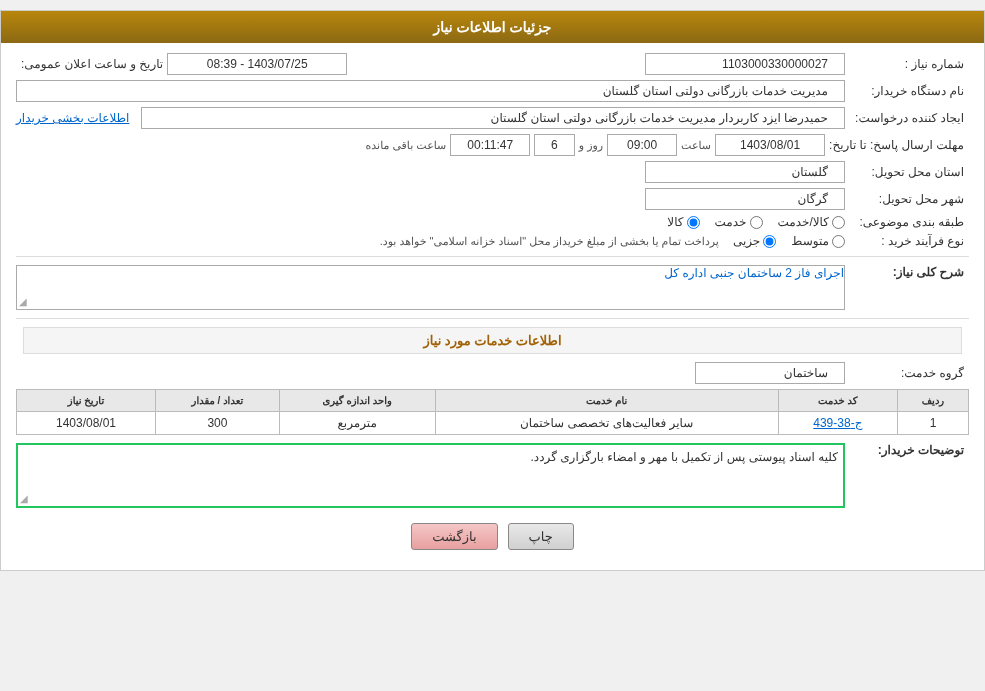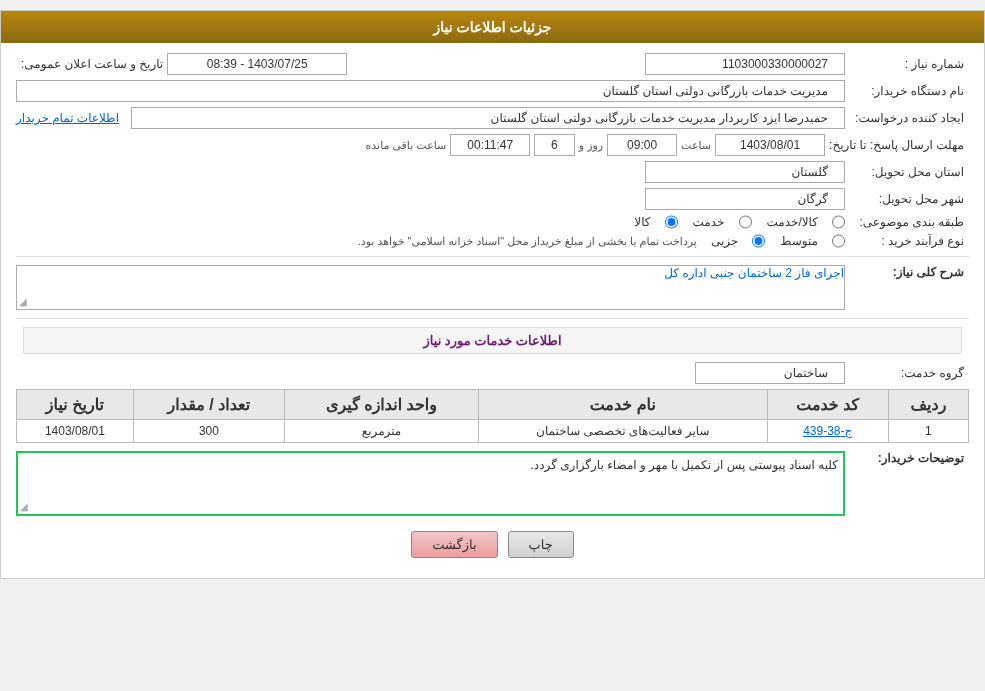--- a/index.html
+++ b/index.html
@@ -27,21 +27,21 @@
     .content-area {
       padding: 10px 15px;
     }
     .section-title {
       background: #f5f5f5;
       border: 1px solid #ddd;
       text-align: center;
       padding: 5px;
       font-size: 13px;
       font-weight: bold;
-      color: #701a75;
+      color: #a16207;
       margin: 8px 7px;
     }
     .info-grid-row {
       display: flex;
       align-items: center;
       margin-bottom: 5px;
       gap: 4px;
     }
     .field-label {
       min-width: 120px;
@@ -68,34 +68,35 @@
       white-space: nowrap;
     }
     
     .radio-group {
       display: flex;
       align-items: center;
       gap: 15px;
     }
     .radio-item {
       display: flex;
-      gap: 14px;
+      align-items: center;
+      gap: 3px;
     }
     
     .data-table {
       width: 100%;
       border-collapse: collapse;
       margin: 5px 0;
     }
     .data-table th {
       background: #e8e8e8;
       border: 1px solid #bbb;
       padding: 5px 8px;
       text-align: center;
-      font-size: 16px;
+      font-size: 10px;
     }
     .data-table td {
       border: 1px solid #bbb;
       padding: 4px 8px;
       text-align: center;
       font-size: 12px;
     }
     .data-table tr:nth-child(even) td { background: #f9f9f9; }
     
     .btn-row {
@@ -146,21 +147,21 @@
     </div>
 
     <div class="info-grid-row">
       <span class="field-label">نام دستگاه خریدار:</span>
       <span class="field-value" style="flex:1;">مدیریت خدمات بازرگانی دولتی استان گلستان</span>
     </div>
 
     <div class="info-grid-row">
       <span class="field-label">ایجاد کننده درخواست:</span>
       <span class="field-value" style="flex:1;">حمیدرضا ایزد کاربردار مدیریت خدمات بازرگانی دولتی استان گلستان</span>
-      <span class="link-text" style="white-space:nowrap; margin-right:8px;">اطلاعات تمام خریدار</span>
+      <span class="link-text" style="white-space:nowrap; margin-right:8px;">اطلاعات بخشی خریدار</span>
     </div>
 
     <div class="info-grid-row">
       <span class="field-label">مهلت ارسال پاسخ: تا تاریخ:</span>
       <span class="field-value" style="min-width:110px; text-align:center;">1403/08/01</span>
       <span class="small-label">ساعت</span>
       <span class="field-value" style="min-width:70px; text-align:center;">09:00</span>
       <span class="small-label">روز و</span>
       <span class="field-value" style="min-width:40px; text-align:center;">6</span>
       <span class="field-value" style="min-width:70px; text-align:center;">00:11:47</span>

